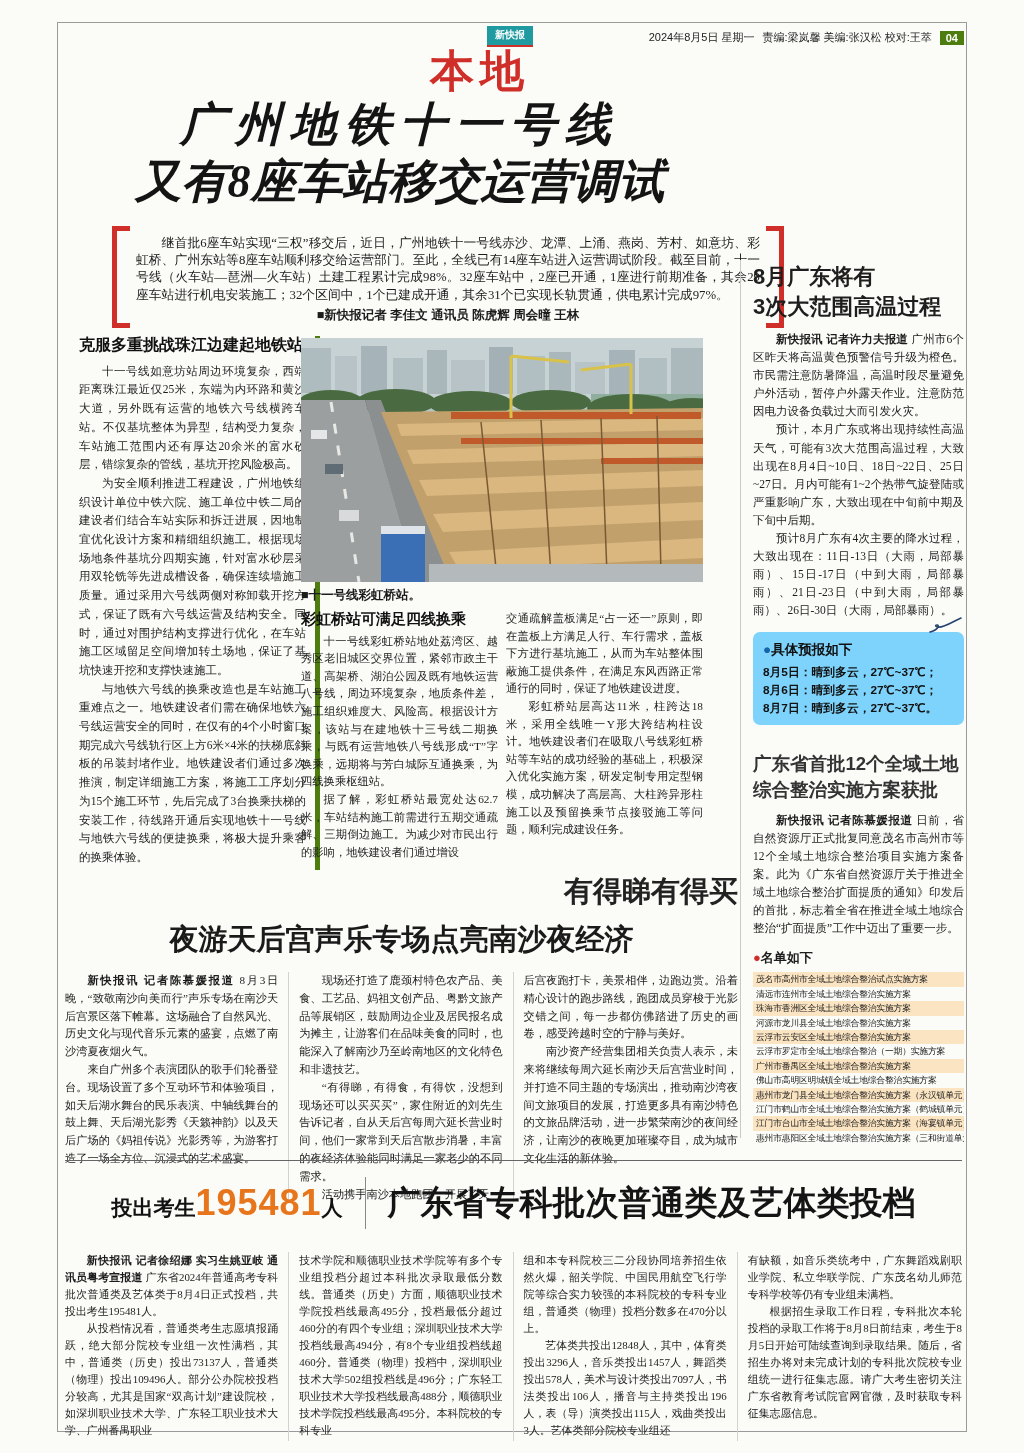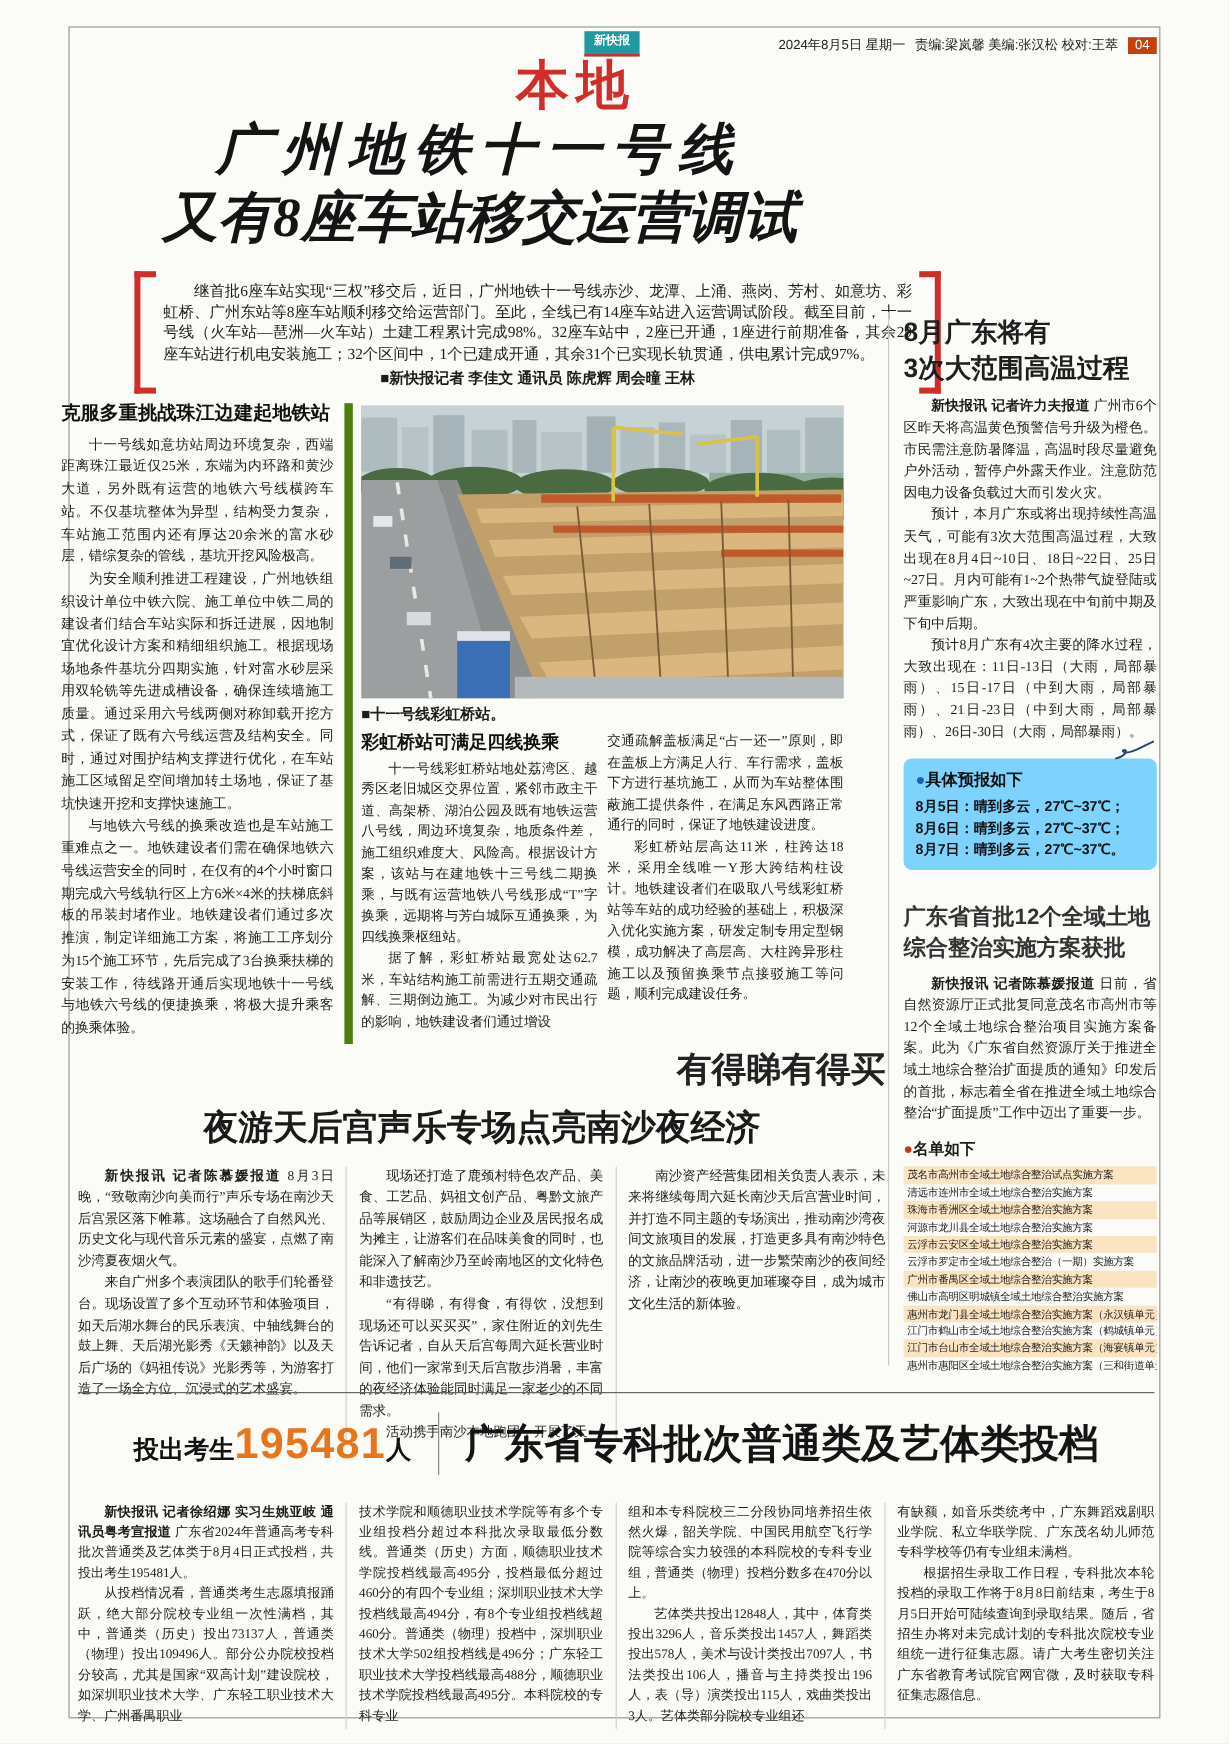--- a/index.html
+++ b/index.html
@@ -6,42 +6,42 @@
   .page{position:relative;width:1024px;height:1453px;background:#fbfbf8;overflow:hidden;
         font-family:"Liberation Serif",serif;color:#1c1c1c;margin:0 auto;}
   .abs{position:absolute;}
   .frame{position:absolute;left:57px;top:22px;width:908px;height:1408px;border:1px solid #9a9a9a;}
 
   
   .logo{background:#1f9aa0;color:#fff;font-family:"Liberation Sans",sans-serif;font-weight:bold;
         font-size:10px;line-height:17px;text-align:center;border-bottom:2px solid #cf2f28;}
   .section-name{color:#cf2f28;font-weight:bold;font-size:44px;letter-spacing:6px;font-family:"Liberation Serif",serif;}
   .header-right{display:flex;align-items:center;gap:8px;font-family:"Liberation Sans",sans-serif;font-size:11px;color:#222;}
-  .pagenum{background:#c2410c;color:#fff;font-weight:normal;font-size:11px;padding:1px 6px;}
+  .pagenum{background:#4d7c0f;color:#fff;font-weight:bold;font-size:11px;padding:1px 6px;}
 
   
   .headline{font-weight:bold;color:#141414;text-align:center;font-size:46px;line-height:57px;}
   .headline .l1{letter-spacing:9px;}
 
   
   .lead-box{position:absolute;left:112px;top:226px;width:672px;height:102px;box-sizing:border-box;
             padding:9px 24px 4px;font-size:12.8px;line-height:17.2px;text-align:justify;}
   .lead-box::before{content:"";position:absolute;left:0;top:0;bottom:0;width:13px;
             border:5px solid #cf2f28;border-right:none;}
   .lead-box::after{content:"";position:absolute;right:0;top:0;bottom:0;width:13px;
             border:5px solid #cf2f28;border-left:none;}
   .lead-box p{margin:0;text-indent:2em;}
   .byline{font-family:"Liberation Sans",sans-serif;font-weight:bold;font-size:12.5px;text-align:center;margin-top:3px;}
 
   .subhead{font-family:"Liberation Sans",sans-serif;font-weight:bold;color:#111;}
   .bodytext p{margin:0;text-indent:2em;text-align:justify;}
   .bodytext p.noindent{text-indent:0;}
   .lead-bold{font-family:"Liberation Sans",sans-serif;font-weight:bold;}
 
-  .col-left{left:51px;top:336px;width:227px;height:534px;padding-right:9px;border-right:7px solid #4d7c0f;
+  .col-left{left:79px;top:336px;width:227px;height:534px;padding-right:9px;border-right:5px solid #4d7c0f;
             font-size:11.5px;line-height:18.7px;overflow:hidden;}
   .col-left .subhead{font-size:16px;margin-bottom:7px;}
 
   .photo{left:301px;top:338px;width:402px;height:244px;overflow:hidden;background:#b9c4c6;}
   .caption{left:301px;top:587px;width:402px;font-family:"Liberation Sans",sans-serif;font-weight:bold;font-size:12.5px;}
 
   .mid-col{top:610px;width:197px;height:260px;font-size:11.3px;line-height:17.6px;overflow:hidden;}
   .mid-col .subhead{font-size:15px;margin-bottom:5px;}
 
   .v-rule{background:#c9c9c9;width:1px;}
@@ -245,20 +245,21 @@
       <div class="fcol">
         <p><b class="lead-bold">新快报讯 记者陈慕媛报道 </b><span>8月3日晚，“致敬南沙向美而行”声乐专场在南沙天后宫景区落下帷幕。这场融合了自然风光、历史文化与现代音乐元素的盛宴，点燃了南沙湾夏夜烟火气。</span></p>
         <p>来自广州多个表演团队的歌手们轮番登台。现场设置了多个互动环节和体验项目，如天后湖水舞台的民乐表演、中轴线舞台的鼓上舞、天后湖光影秀《天籁神韵》以及天后广场的《妈祖传说》光影秀等，为游客打造了一场全方位、沉浸式的艺术盛宴。</p>
       </div>
       <div class="fcol">
         <p>现场还打造了鹿颈村特色农产品、美食、工艺品、妈祖文创产品、粤黔文旅产品等展销区，鼓励周边企业及居民报名成为摊主，让游客们在品味美食的同时，也能深入了解南沙乃至岭南地区的文化特色和非遗技艺。</p>
         <p>“有得睇，有得食，有得饮，没想到现场还可以买买买”，家住附近的刘先生告诉记者，自从天后宫每周六延长营业时间，他们一家常到天后宫散步消暑，丰富的夜经济体验能同时满足一家老少的不同需求。</p>
         <p>活动携手南沙本地跑团，开展了天</p>
       </div>
       <div class="fcol">
+        <p class="noindent">后宫夜跑打卡，美景相伴，边跑边赏。沿着精心设计的跑步路线，跑团成员穿梭于光影交错之间，每一步都仿佛踏进了历史的画卷，感受跨越时空的宁静与美好。</p>
         <p>南沙资产经营集团相关负责人表示，未来将继续每周六延长南沙天后宫营业时间，并打造不同主题的专场演出，推动南沙湾夜间文旅项目的发展，打造更多具有南沙特色的文旅品牌活动，进一步繁荣南沙的夜间经济，让南沙的夜晚更加璀璨夺目，成为城市文化生活的新体验。</p>
       </div>
     </div>
   </div>
 
   <div class="abs h-rule" style="left:65px;top:1160px;width:897px;"></div>
 
   <div class="abs exam-head">
     <div class="exam-count">
       <span>投出考生</span><span class="num">195481</span><span>人</span>

